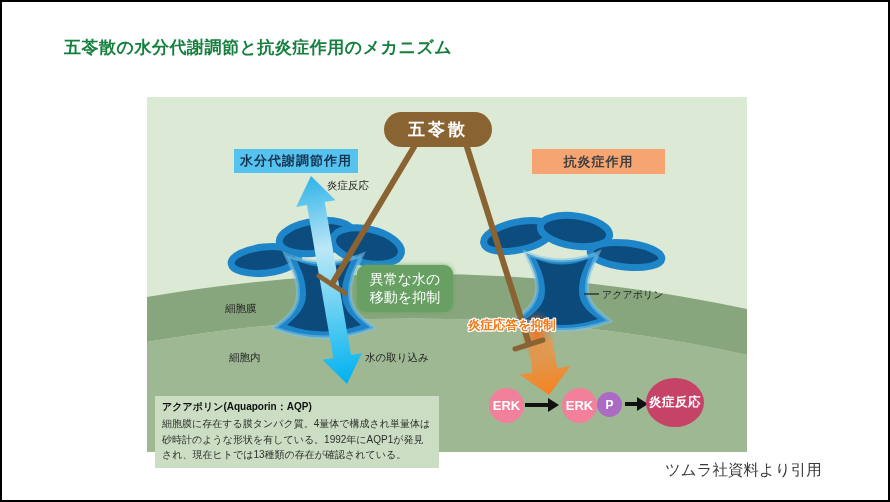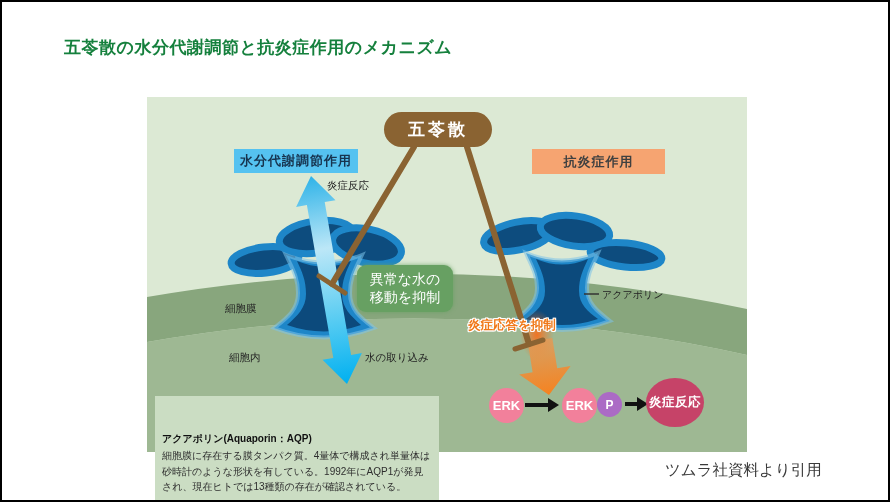--- a/index.html
+++ b/index.html
@@ -23,21 +23,21 @@
         text-shadow:-1px -1px 0 #fff,1px -1px 0 #fff,-1px 1px 0 #fff,1px 1px 0 #fff,0 -1px 0 #fff,0 1px 0 #fff,-1px 0 0 #fff,1px 0 0 #fff;}
   .node{border-radius:50%;color:#fff;font-weight:bold;display:flex;align-items:center;justify-content:center;}
   .erk{width:35px;height:35px;background:#F2809B;font-size:13px;}
   .pnode{left:450px;top:295px;width:25px;height:25px;background:#AB6BC5;font-size:12px;}
   .inflam{left:499px;top:281px;width:58px;height:49px;background:#C64368;font-size:12.5px;letter-spacing:0.5px;}
   .harrow{position:absolute;background:#111;height:4px;}
   .harrow::after{content:"";position:absolute;left:100%;top:50%;transform:translateY(-50%);
         width:0;height:0;border-left:11px solid #111;border-top:7px solid transparent;border-bottom:7px solid transparent;}
   .footnote{left:347px;top:330px;font-size:9px;color:#333;white-space:nowrap;}
   .aqp-box{left:8px;top:299px;width:284px;background:#CBDDC3;padding:4px 7px 5px 7px;box-sizing:border-box;}
-  .aqp-title{font-size:10px;font-weight:bold;color:#111;margin-bottom:2px;margin-top:32px;}
+  .aqp-title{font-size:10px;font-weight:bold;color:#111;margin-bottom:2px;}
   .aqp-body{font-size:10px;color:#2e2e2e;line-height:1.55;}
 </style>
 </head>
 <body>
 
 <div class="frame">
   <div class="page-title">五苓散の水分代謝調節と抗炎症作用のメカニズム</div>
 
   <div class="diagram">
     <svg width="600" height="355" viewBox="0 0 600 355">

